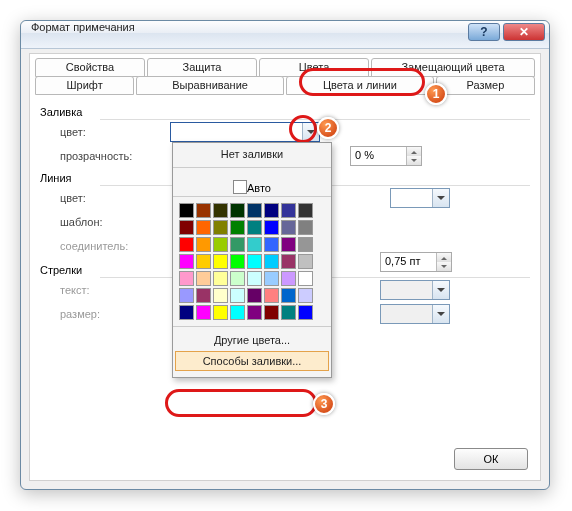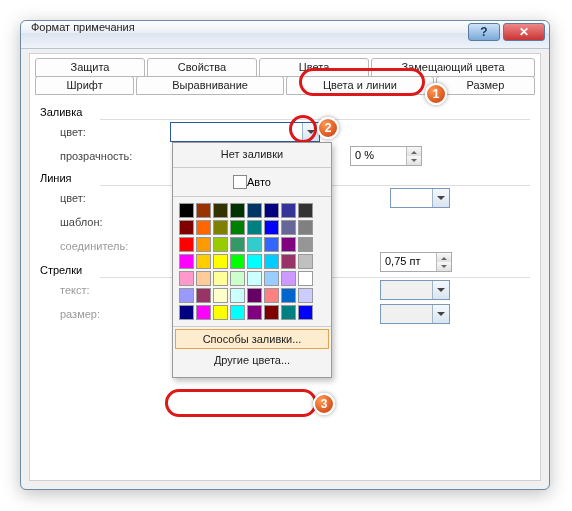--- a/index.html
+++ b/index.html
@@ -127,21 +127,21 @@
     border: 1px solid #9a9a9a;
     box-shadow: 2px 3px 6px rgba(0,0,0,0.25);
     z-index: 30;
     padding-bottom: 6px;
   }
   .popup-item {
     height: 22px; line-height: 22px; text-align: center;
     color: #222; cursor: default;
   }
   .popup-item.hover { background: #fdeccd; border:1px solid #e4a24a; margin:0 2px; height:20px; line-height:18px; }
-  .popup-auto { display:flex; align-items:center; justify-content:center; gap:0; height:24px;}
+  .popup-auto { display:flex; align-items:flex-end; justify-content:center; gap:0; height:24px;}
   .auto-swatch { width:14px;height:14px;border:1px solid #888;background:#fff;}
   .popup-sep { height:1px; background:#ccc; margin:2px 0;}
   .swatch-grid { display:flex; flex-wrap:wrap; padding:4px 6px; gap:2px; }
   .sw { width:15px; height:15px; border:1px solid #999; }
 
   .footer {
     position: absolute; right: 12px; bottom: 10px;
     display: flex; gap: 8px;
   }
   .btn {
@@ -163,22 +163,22 @@
     <div class="titlebar-btns">
       <div class="tb-btn tb-help"></div>
       <div class="tb-btn tb-close"></div>
     </div>
   </div>
 
   <div class="client">
 
     <div class="tabs">
       <div class="tab-row row1">
+        <div class="tab">Свойства</div>
         <div class="tab">Защита</div>
-        <div class="tab">Свойства</div>
         <div class="tab">Цвета</div>
         <div class="tab flex2">Замещающий цвета</div>
       </div>
       <div class="tab-row row2">
         <div class="tab">Шрифт</div>
         <div class="tab flex2">Выравнивание</div>
         <div class="tab flex2">Цвета и линии</div>
         <div class="tab">Размер</div>
       </div>
     </div>
@@ -288,25 +288,26 @@
           <div class="sw" style="background: rgb(0, 0, 128);"></div>
           <div class="sw" style="background: rgb(255, 0, 255);"></div>
           <div class="sw" style="background: rgb(255, 255, 0);"></div>
           <div class="sw" style="background: rgb(0, 255, 255);"></div>
           <div class="sw" style="background: rgb(128, 0, 128);"></div>
           <div class="sw" style="background: rgb(128, 0, 0);"></div>
           <div class="sw" style="background: rgb(0, 128, 128);"></div>
           <div class="sw" style="background: rgb(0, 0, 255);"></div>
         </div>
       <div class="popup-sep"></div>
+      <div class="popup-item">Другие цвета...</div>
       <div class="popup-item hover">Способы заливки...</div>
-      <div class="popup-item">Другие цвета...</div>
     </div>
 
     <div class="footer">
+      <div class="btn">ОК</div>
     </div>
   </div>
 
   <div class="ring" style="left:278px; top:47px; width:126px; height:28px;"></div>
   <div class="badge" style="left:404px; top:62px;">1</div>
 
   <div class="ring" style="left:268px; top:94px; width:28px; height:28px; border-radius:16px;"></div>
   <div class="badge" style="left:296px; top:96px;">2</div>
 
   <div class="ring" style="left:144px; top:368px; width:152px; height:28px;"></div>

